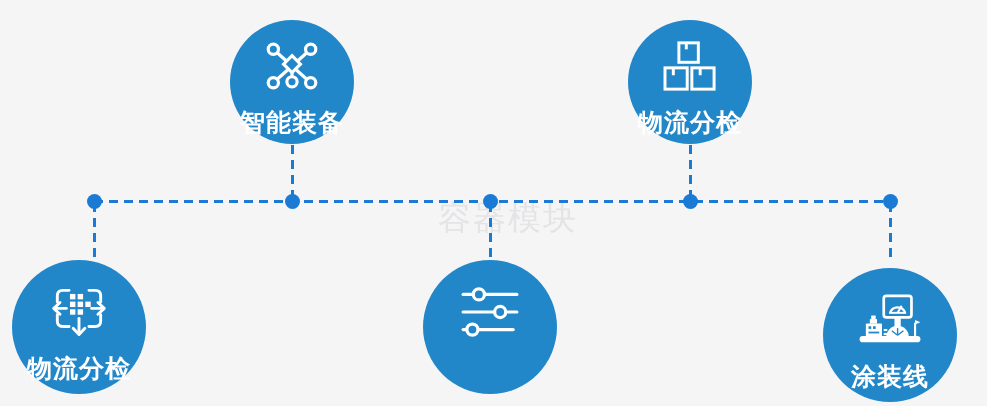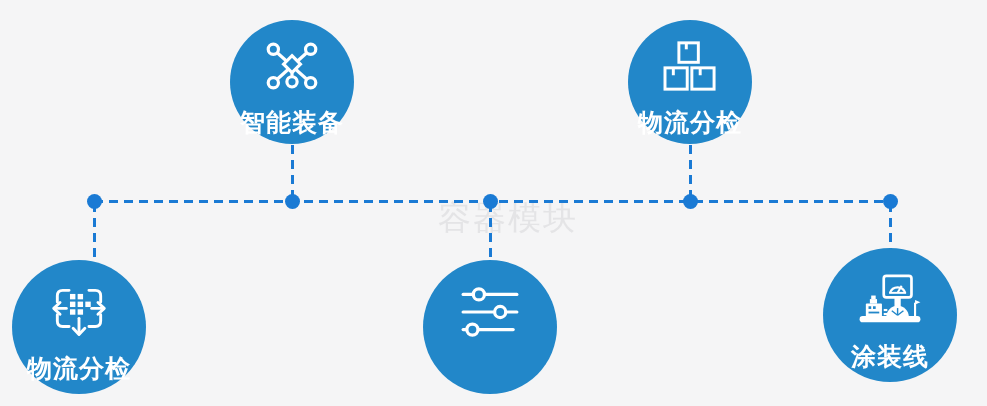--- a/index.html
+++ b/index.html
@@ -140,21 +140,21 @@
           <line x1="3" y1="27" x2="61" y2="27"></line>
           <line x1="3" y1="46" x2="57" y2="46"></line>
           <circle cx="20" cy="8" r="6" fill="#2287c9"></circle>
           <circle cx="43" cy="27" r="6" fill="#2287c9"></circle>
           <circle cx="13" cy="46" r="6" fill="#2287c9"></circle>
         </g>
       </svg>
     </div>
   </div>
 
-  <div class="node node-bottom" style="left:823px;top:248px;">
+  <div class="node node-bottom" style="left:823px;top:268px;">
     <div class="iconbox">
       <svg width="68" height="52" viewBox="0 0 76 58">
         <rect x="31" y="2" width="31" height="24" rx="3" fill="none" stroke="#ffffff" stroke-width="3"></rect>
         <path d="M38,21 a9,9 0 0 1 17,0" fill="none" stroke="#ffffff" stroke-width="2.4"></path>
         <line x1="46.5" y1="21" x2="51" y2="13" stroke="#ffffff" stroke-width="2.2"></line>
         <line x1="37" y1="21" x2="56" y2="21" stroke="#ffffff" stroke-width="2.2"></line>
         <rect x="43" y="26" width="7" height="18" fill="#ffffff"></rect>
         <path d="M34,48 a12,12 0 0 1 25,0 Z" fill="#ffffff"></path>
         <g stroke="#2287c9" stroke-width="1.6">
           <line x1="46.5" y1="46" x2="46.5" y2="38"></line>

